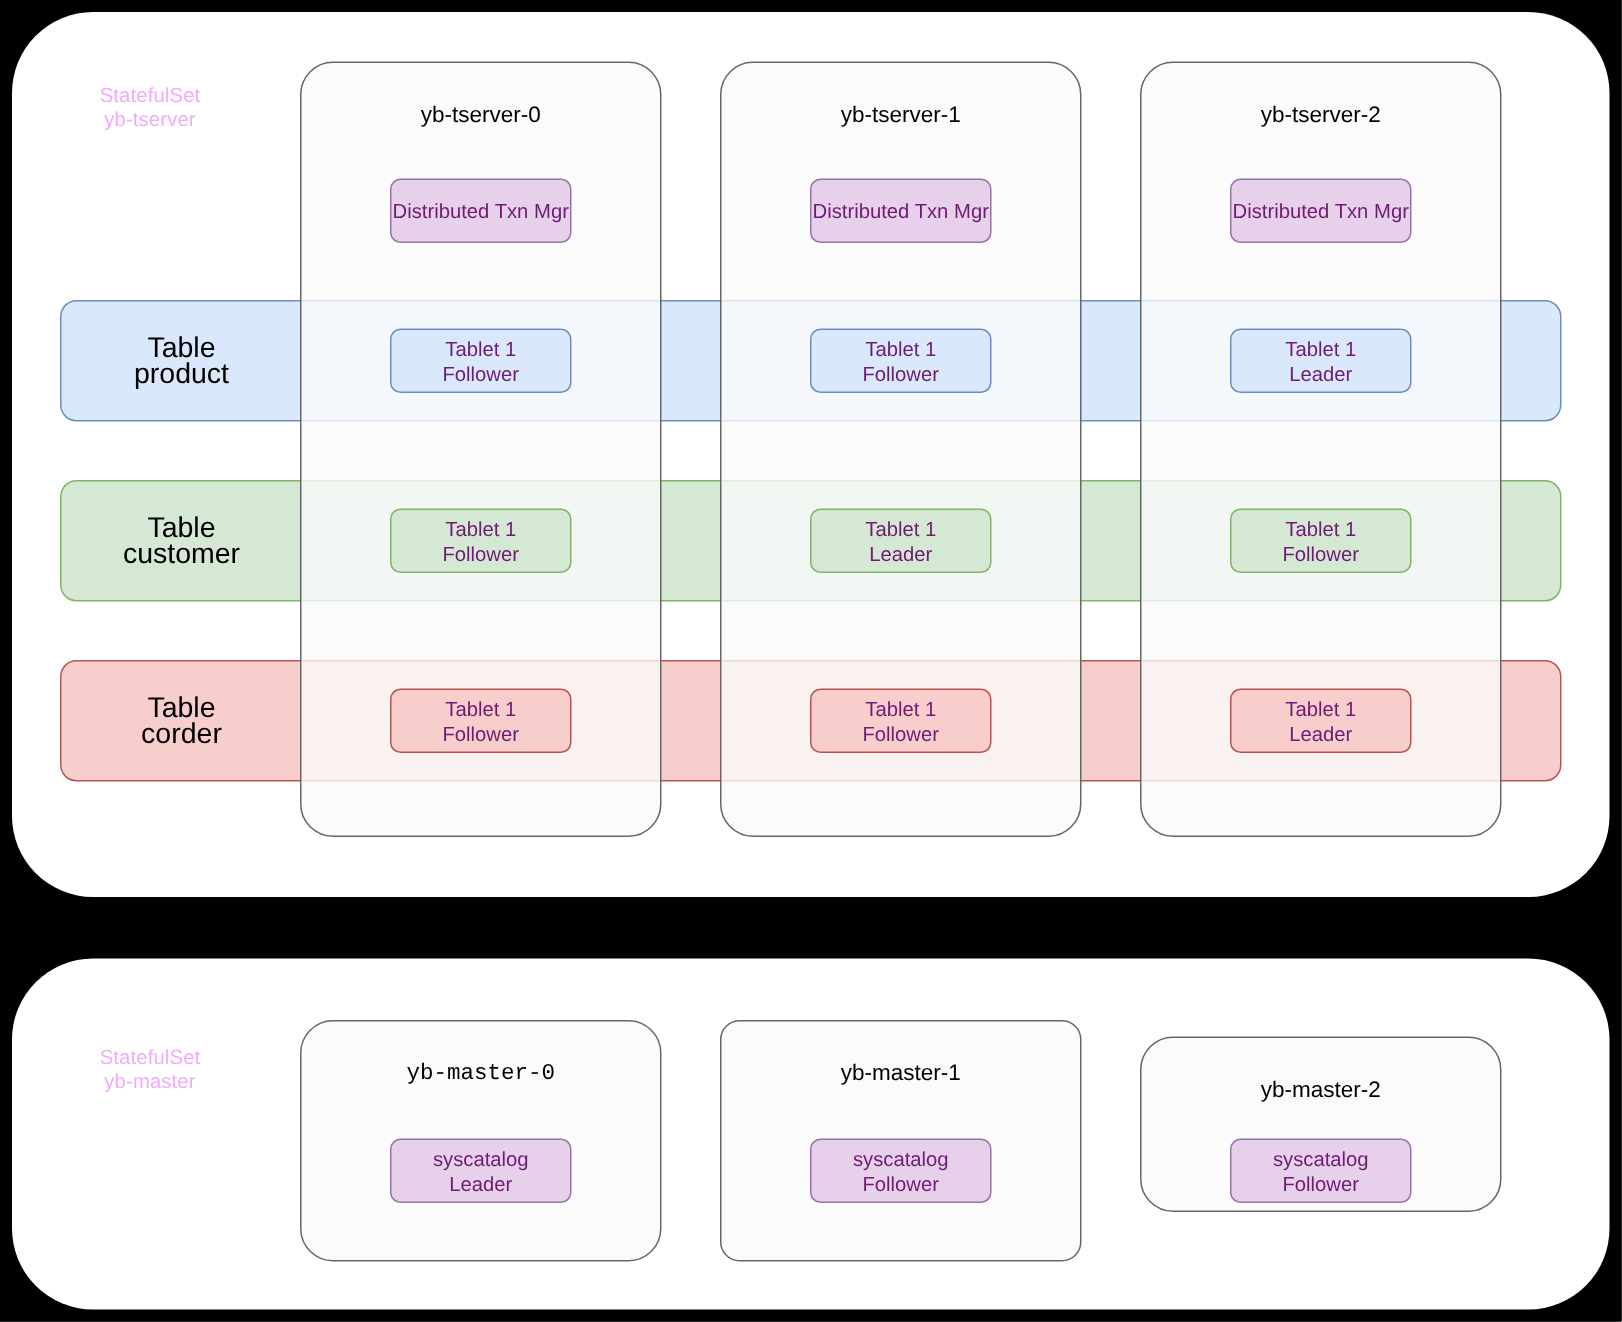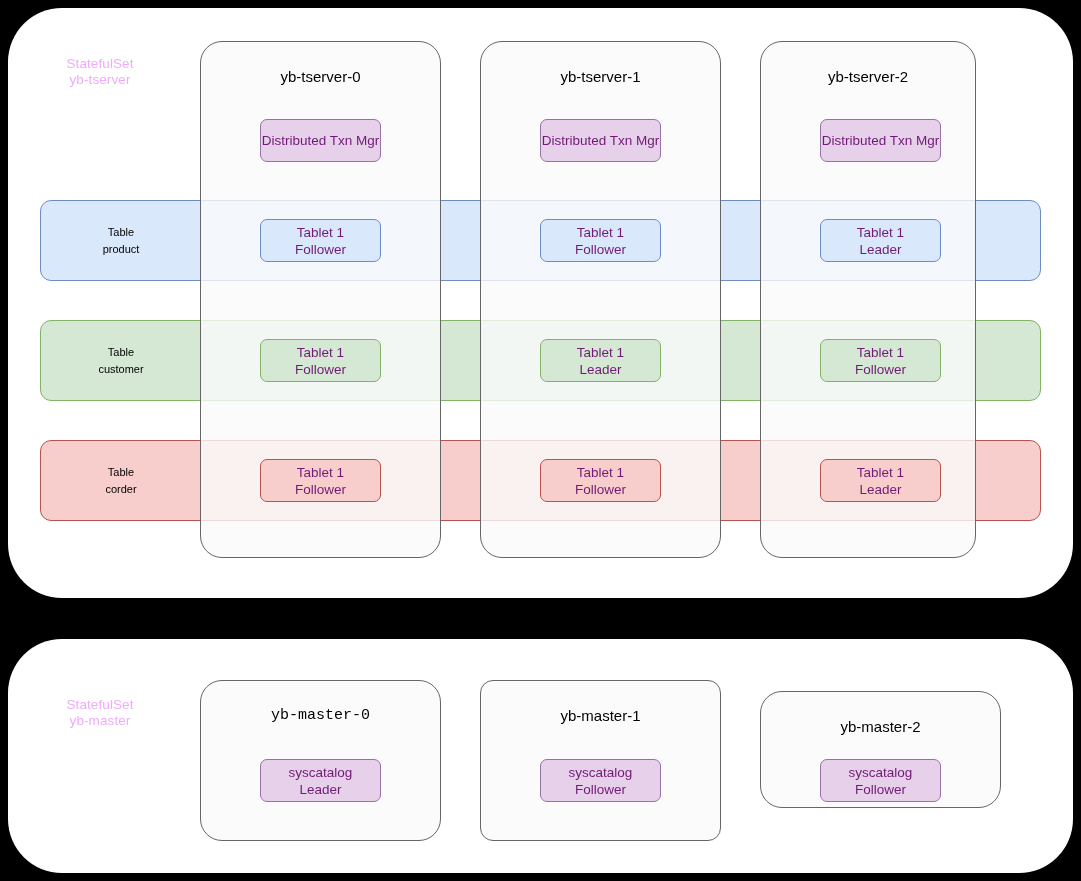--- a/index.html
+++ b/index.html
@@ -61,21 +61,21 @@
     border-style: solid;
     box-sizing: border-box;
   }
   .band-label {
     position: absolute;
     left: 0;
     top: 50%;
     transform: translateY(-50%);
     width: 160px;
     text-align: center;
-    font-size: 11px;
+    font-size: 19px;
     color: #000000;
     line-height: 17px;
     white-space: pre-line;
   }
 
   
   .pod {
     position: absolute;
     background: rgba(250, 250, 250, 0.80);
     border: 1.1px solid #666666;
@@ -138,21 +138,21 @@
       <div class="band-label">Table
 corder</div>
     </div>
 
     <div class="pod" style="left:192px; top:33px; width:241px; height:517px;">
       <div class="pod-title">yb-tserver-0</div>
     </div>
     <div class="pod" style="left:472px; top:33px; width:241px; height:517px;">
       <div class="pod-title">yb-tserver-1</div>
     </div>
-    <div class="pod" style="left:752px; top:33px; width:216px; height:517px;">
+    <div class="pod" style="left:752px; top:33px; width:241px; height:517px;">
       <div class="pod-title">yb-tserver-2</div>
     </div>
 
     <div class="box box-txnmgr" style="left:252px; top:111px; width:121px; height:43px;">Distributed Txn Mgr</div>
     <div class="box box-txnmgr" style="left:532px; top:111px; width:121px; height:43px;">Distributed Txn Mgr</div>
     <div class="box box-txnmgr" style="left:812px; top:111px; width:121px; height:43px;">Distributed Txn Mgr</div>
 
     <div class="box box-blue" style="left:252px; top:211px; width:121px; height:43px;">Tablet 1
 Follower</div>
     <div class="box box-blue" style="left:532px; top:211px; width:121px; height:43px;">Tablet 1

